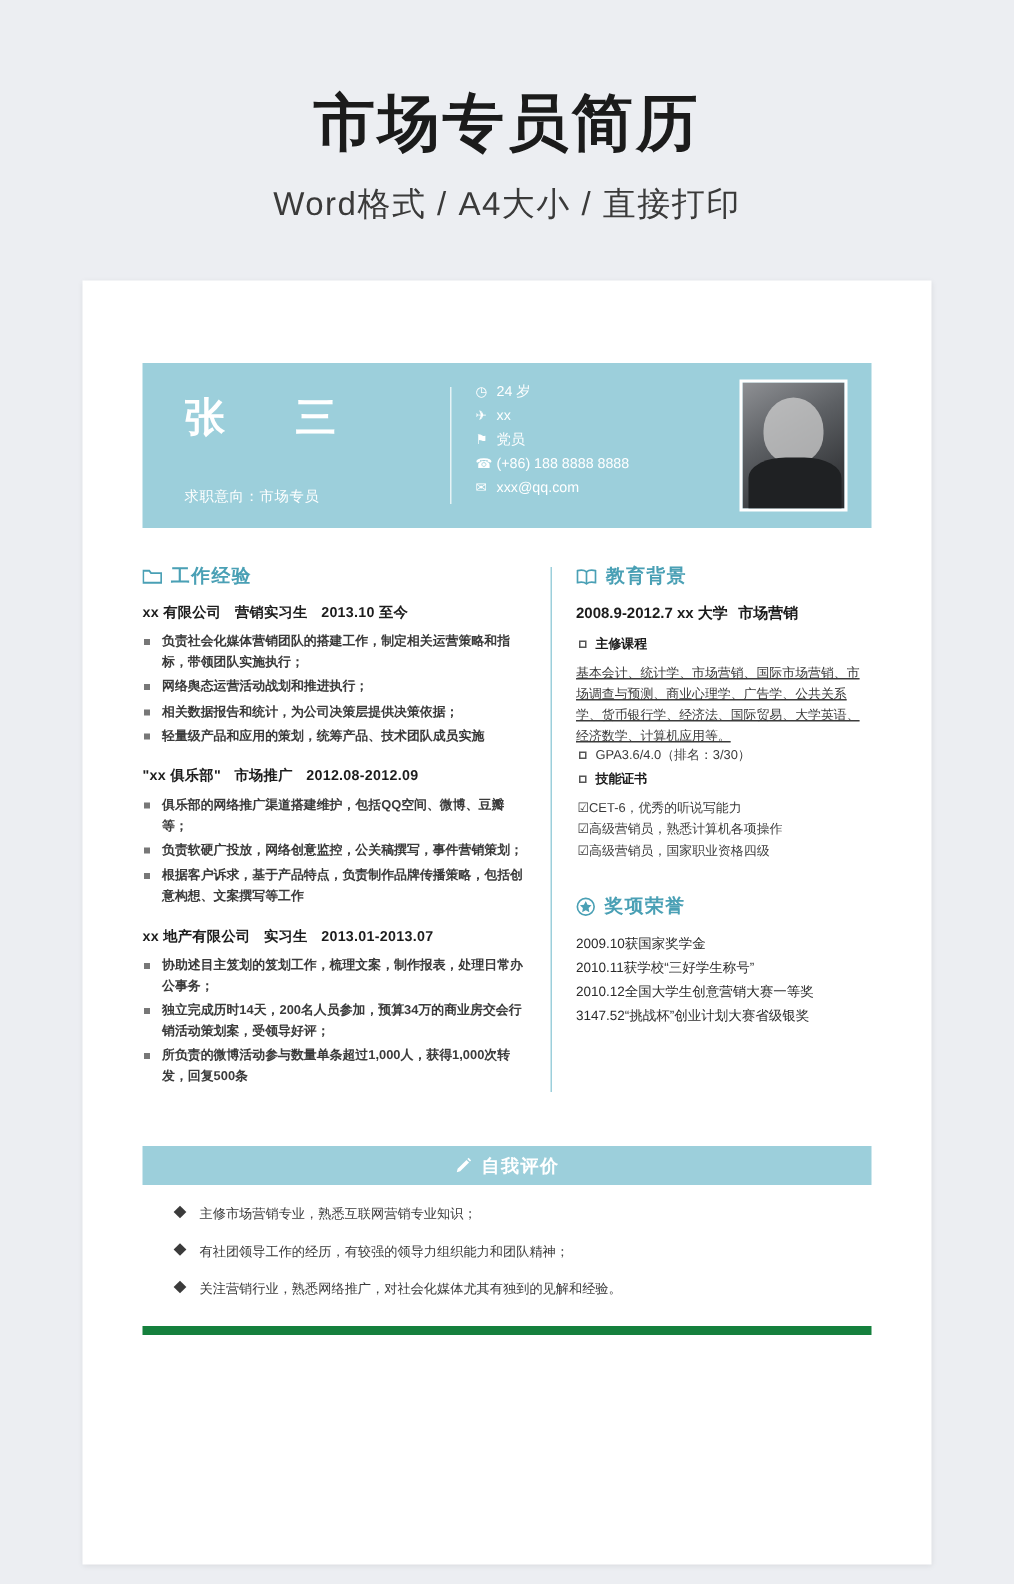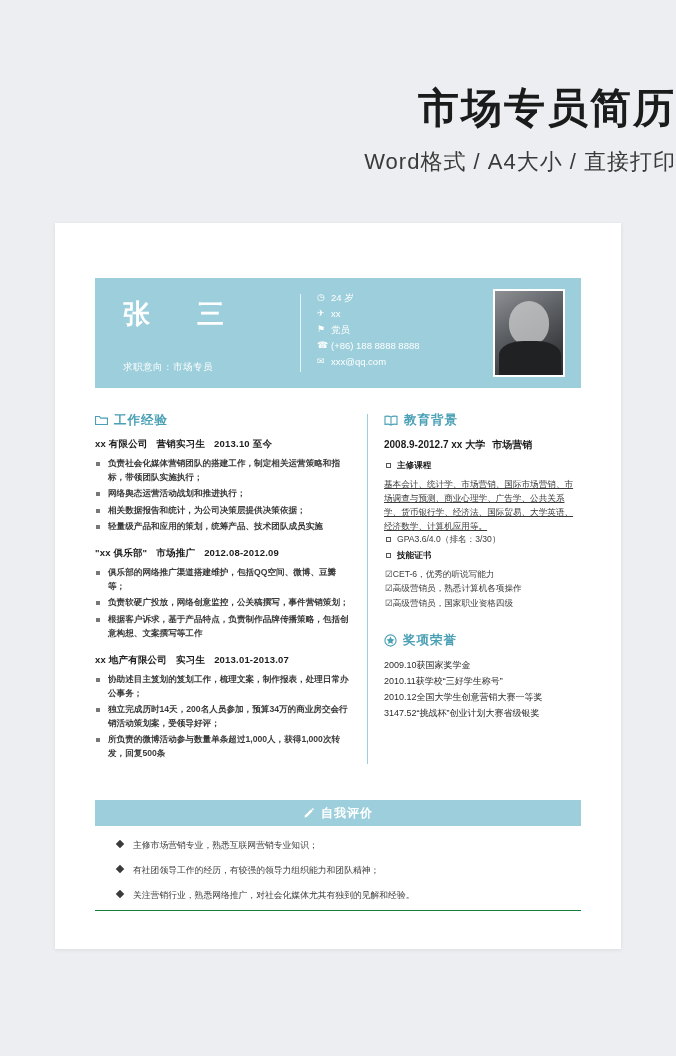--- a/index.html
+++ b/index.html
@@ -13,45 +13,44 @@
     font-family: "Liberation Sans", sans-serif;
     overflow: hidden;
   }
   .page {
     position: relative;
     width: 676px;
     height: 1056px;
   }
   
   .promo {
-    text-align: right;
-    padding-top: 38px;
-    margin-top: 48px;
+    text-align: center;
+    padding-top: 60px;
   }
   .promo-title {
     font-size: 41px;
     font-weight: bold;
     color: #1b1b1b;
     letter-spacing: 2px;
     line-height: 1.1;
   }
   .promo-sub {
     margin-top: 16px;
     font-size: 22px;
     color: #3a3a3a;
     font-weight: normal;
     letter-spacing: 1px;
   }
   
   .sheet {
     position: absolute;
     left: 55px;
-    top: 175px;
+    top: 187px;
     width: 566px;
-    height: 726px;
+    height: 856px;
     background: #ffffff;
     box-shadow: 0 1px 4px rgba(0,0,0,0.08);
   }
   .inner {
     position: absolute;
     left: 40px;
     top: 55px;
     width: 486px;
   }
   
@@ -264,22 +263,22 @@
     background: #9ccfdb;
     color: #ffffff;
     font-size: 12px;
     font-weight: bold;
     display: flex;
     align-items: center;
     justify-content: center;
     letter-spacing: 1px;
   }
   .eval-body {
-    border-bottom: 1px solid #15803d;
-    padding: 12px 0 6px 0;
+    border-bottom: 6px solid #15803d;
+    padding: 12px 0 16px 0;
   }
   .eval-item {
     display: flex;
     align-items: flex-start;
     font-size: 8.8px;
     color: #3b3b3b;
     line-height: 1.6;
     margin-bottom: 11px;
     padding-left: 22px;
   }

